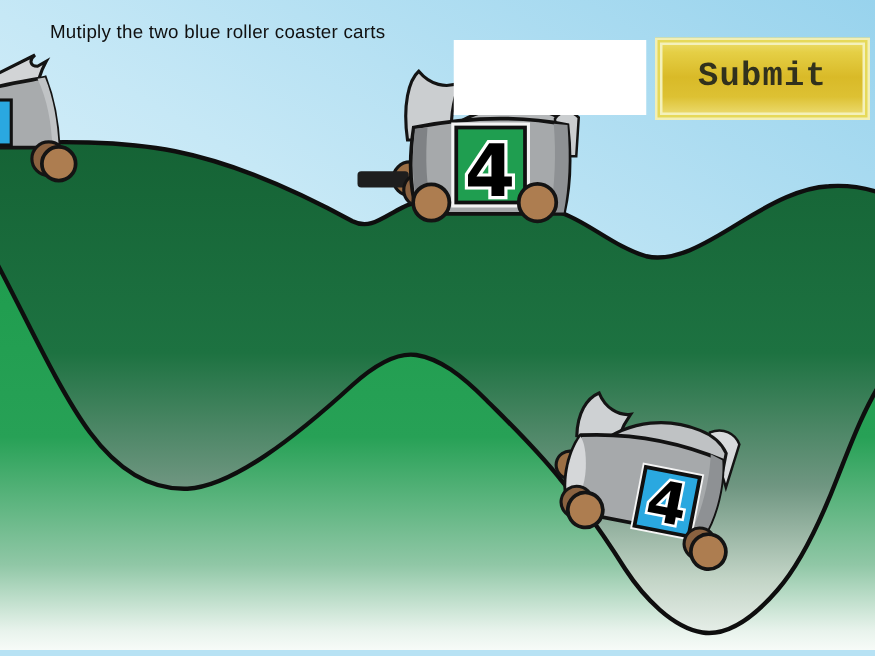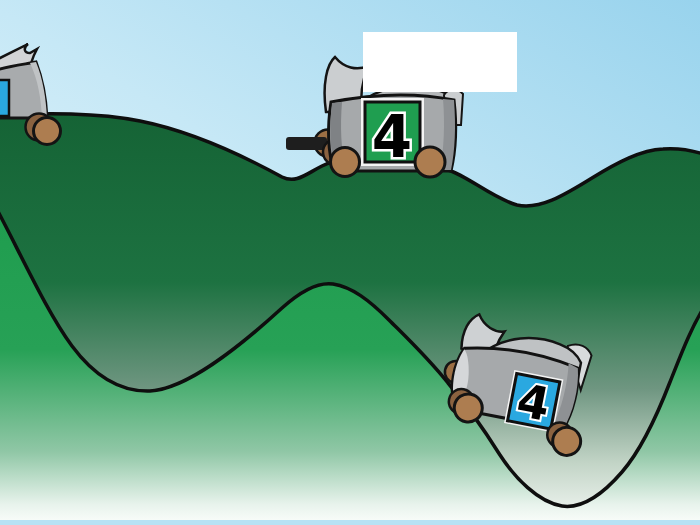--- a/index.html
+++ b/index.html
@@ -113,16 +113,18 @@
       <rect x="508" y="363" width="50" height="54" fill="#f4f4f4"></rect>
       <rect x="511" y="366" width="44" height="48" stroke="#101010" stroke-width="3" fill="#2aa8e0"></rect>
       <text class="cart-number" x="533" y="407" font-size="46" stroke-width="4">4</text>
       <ellipse cx="462" cy="404" rx="12.5" ry="12.5" fill="#8a6240" stroke="#141414" stroke-width="2.5"></ellipse>
       <circle cx="470" cy="409" r="14" fill="#ad7d50" stroke="#141414" stroke-width="3"></circle>
       <ellipse cx="565" cy="418" rx="12.5" ry="12.5" fill="#8a6240" stroke="#141414" stroke-width="2.5"></ellipse>
       <circle cx="573" cy="423" r="14" fill="#ad7d50" stroke="#141414" stroke-width="3"></circle>
     </g>
   </svg>
 
+  <div class="title">Mutiply the two blue roller coaster carts</div>
 
   <input class="answer-input" type="text" value="" style="">
 
+  <button class="submit-btn">Submit</button>
 </div>
 
 </body></html>

